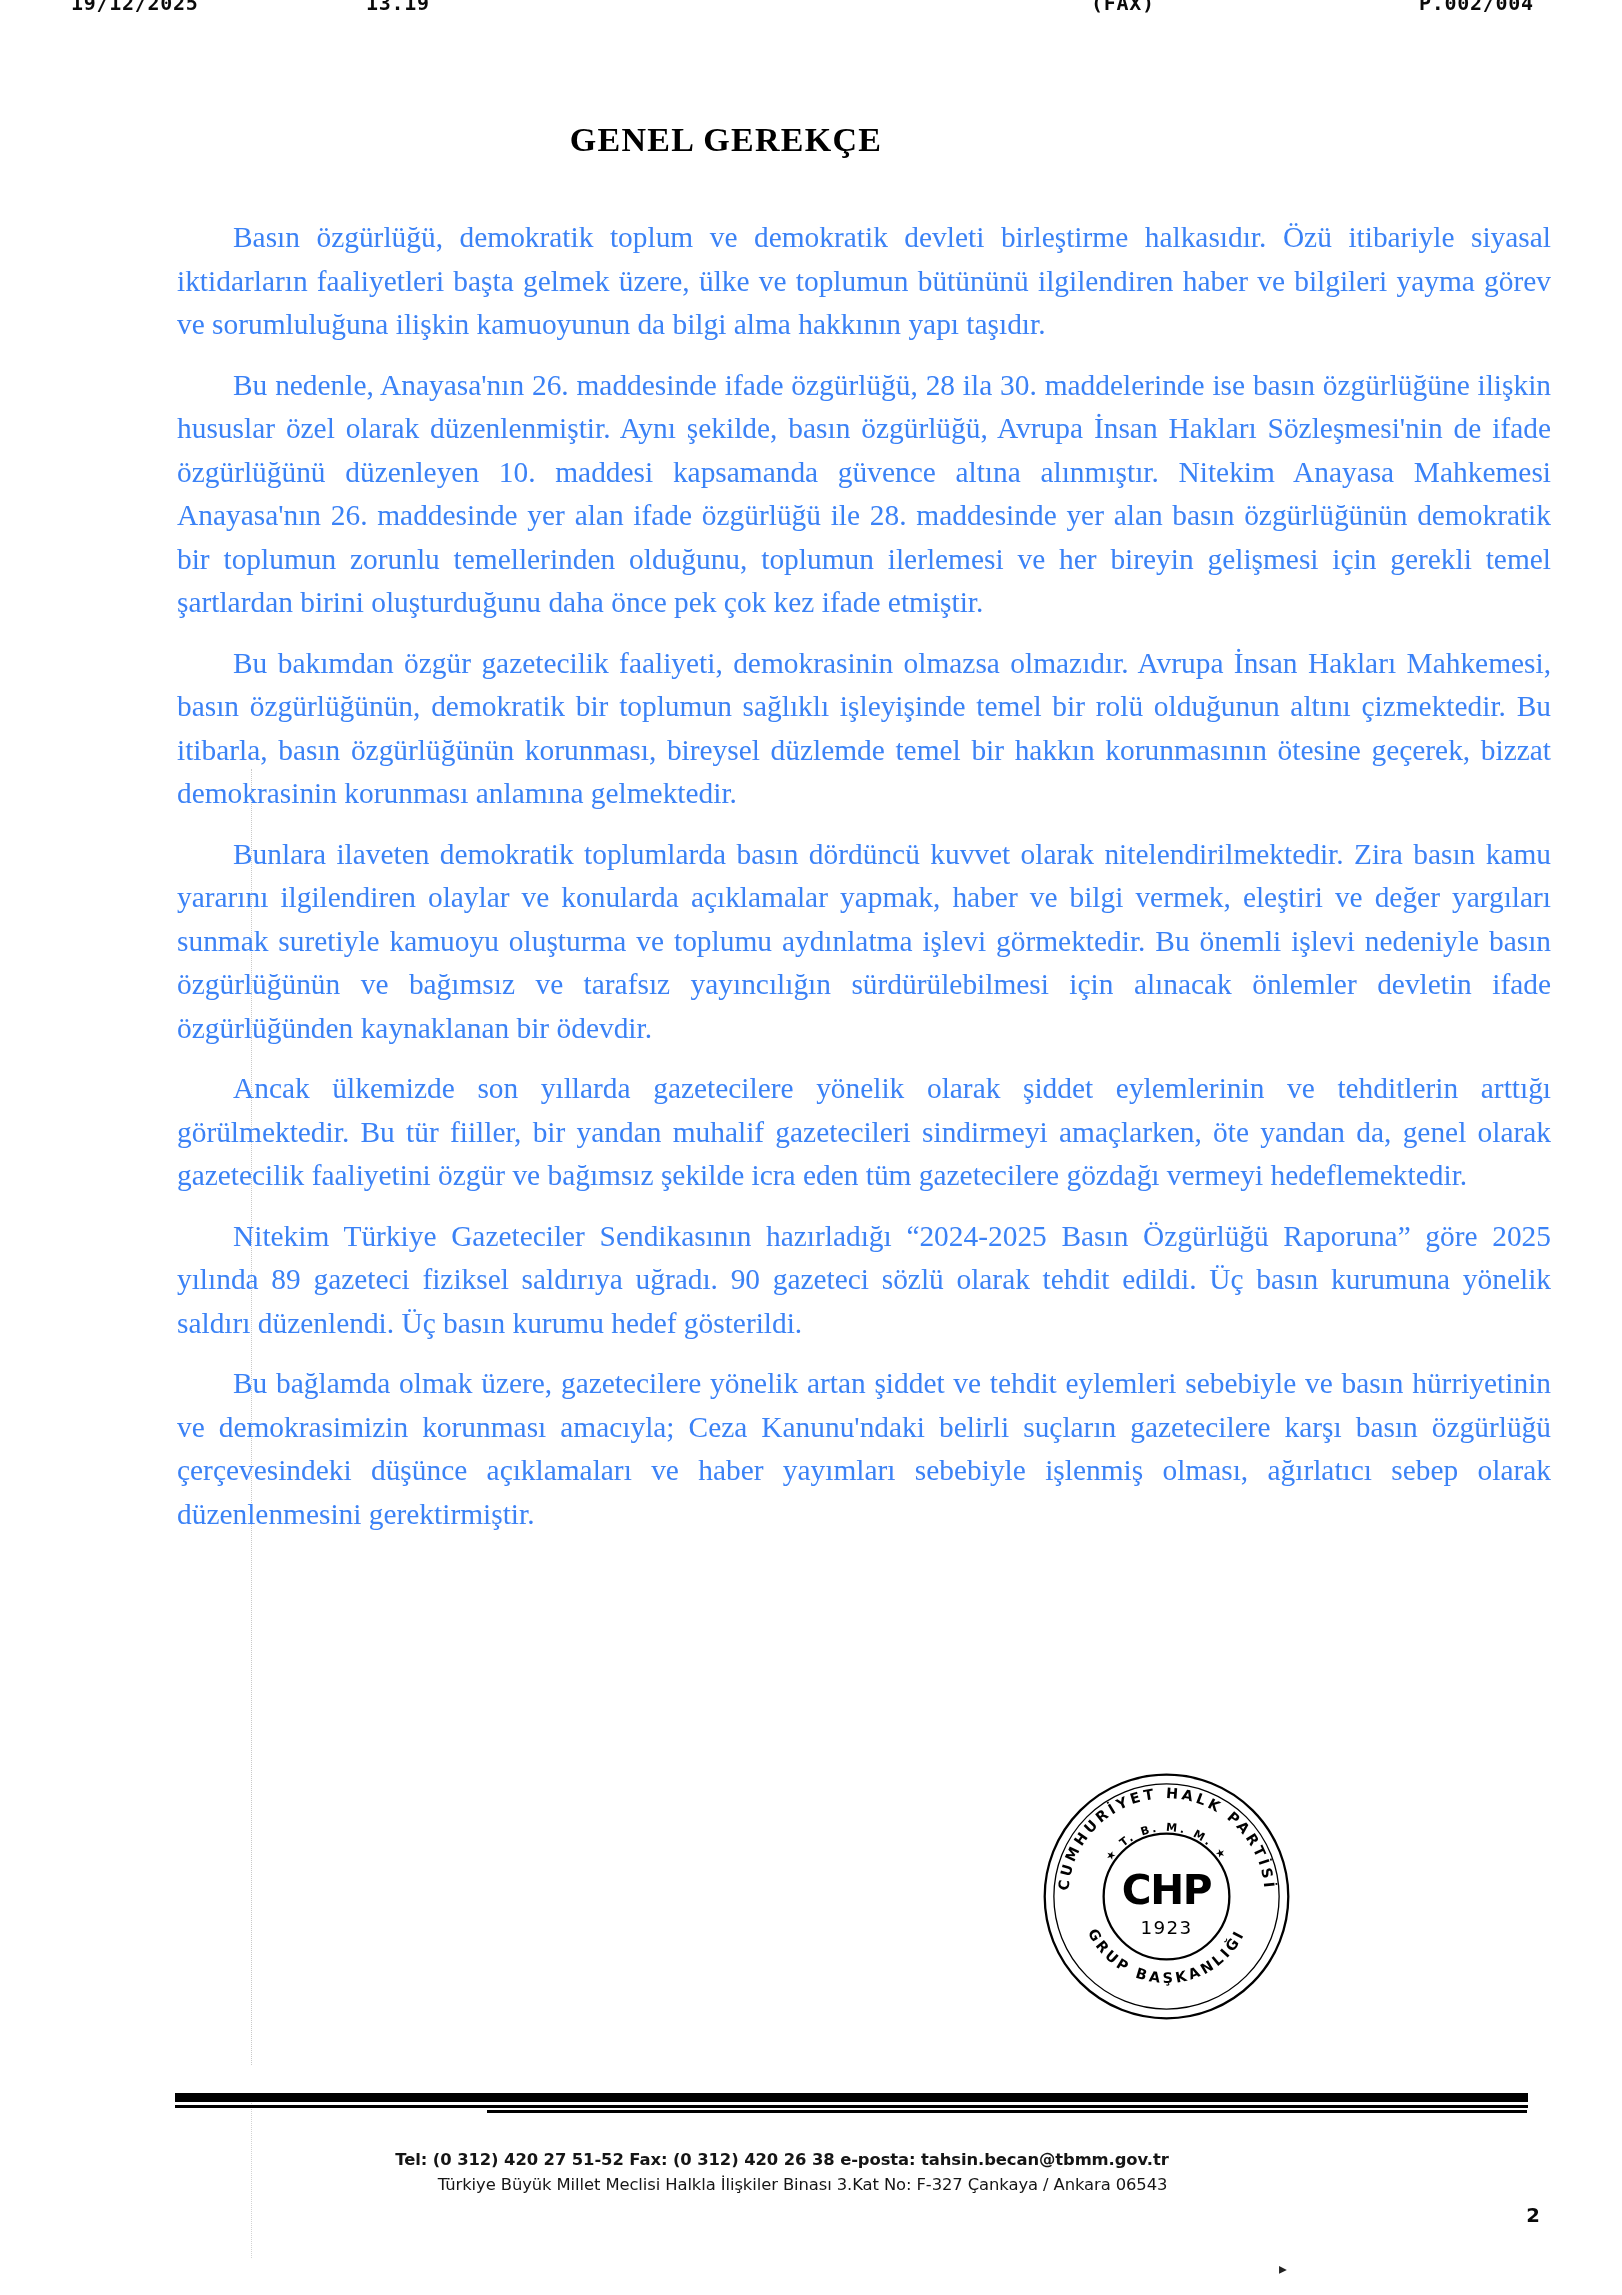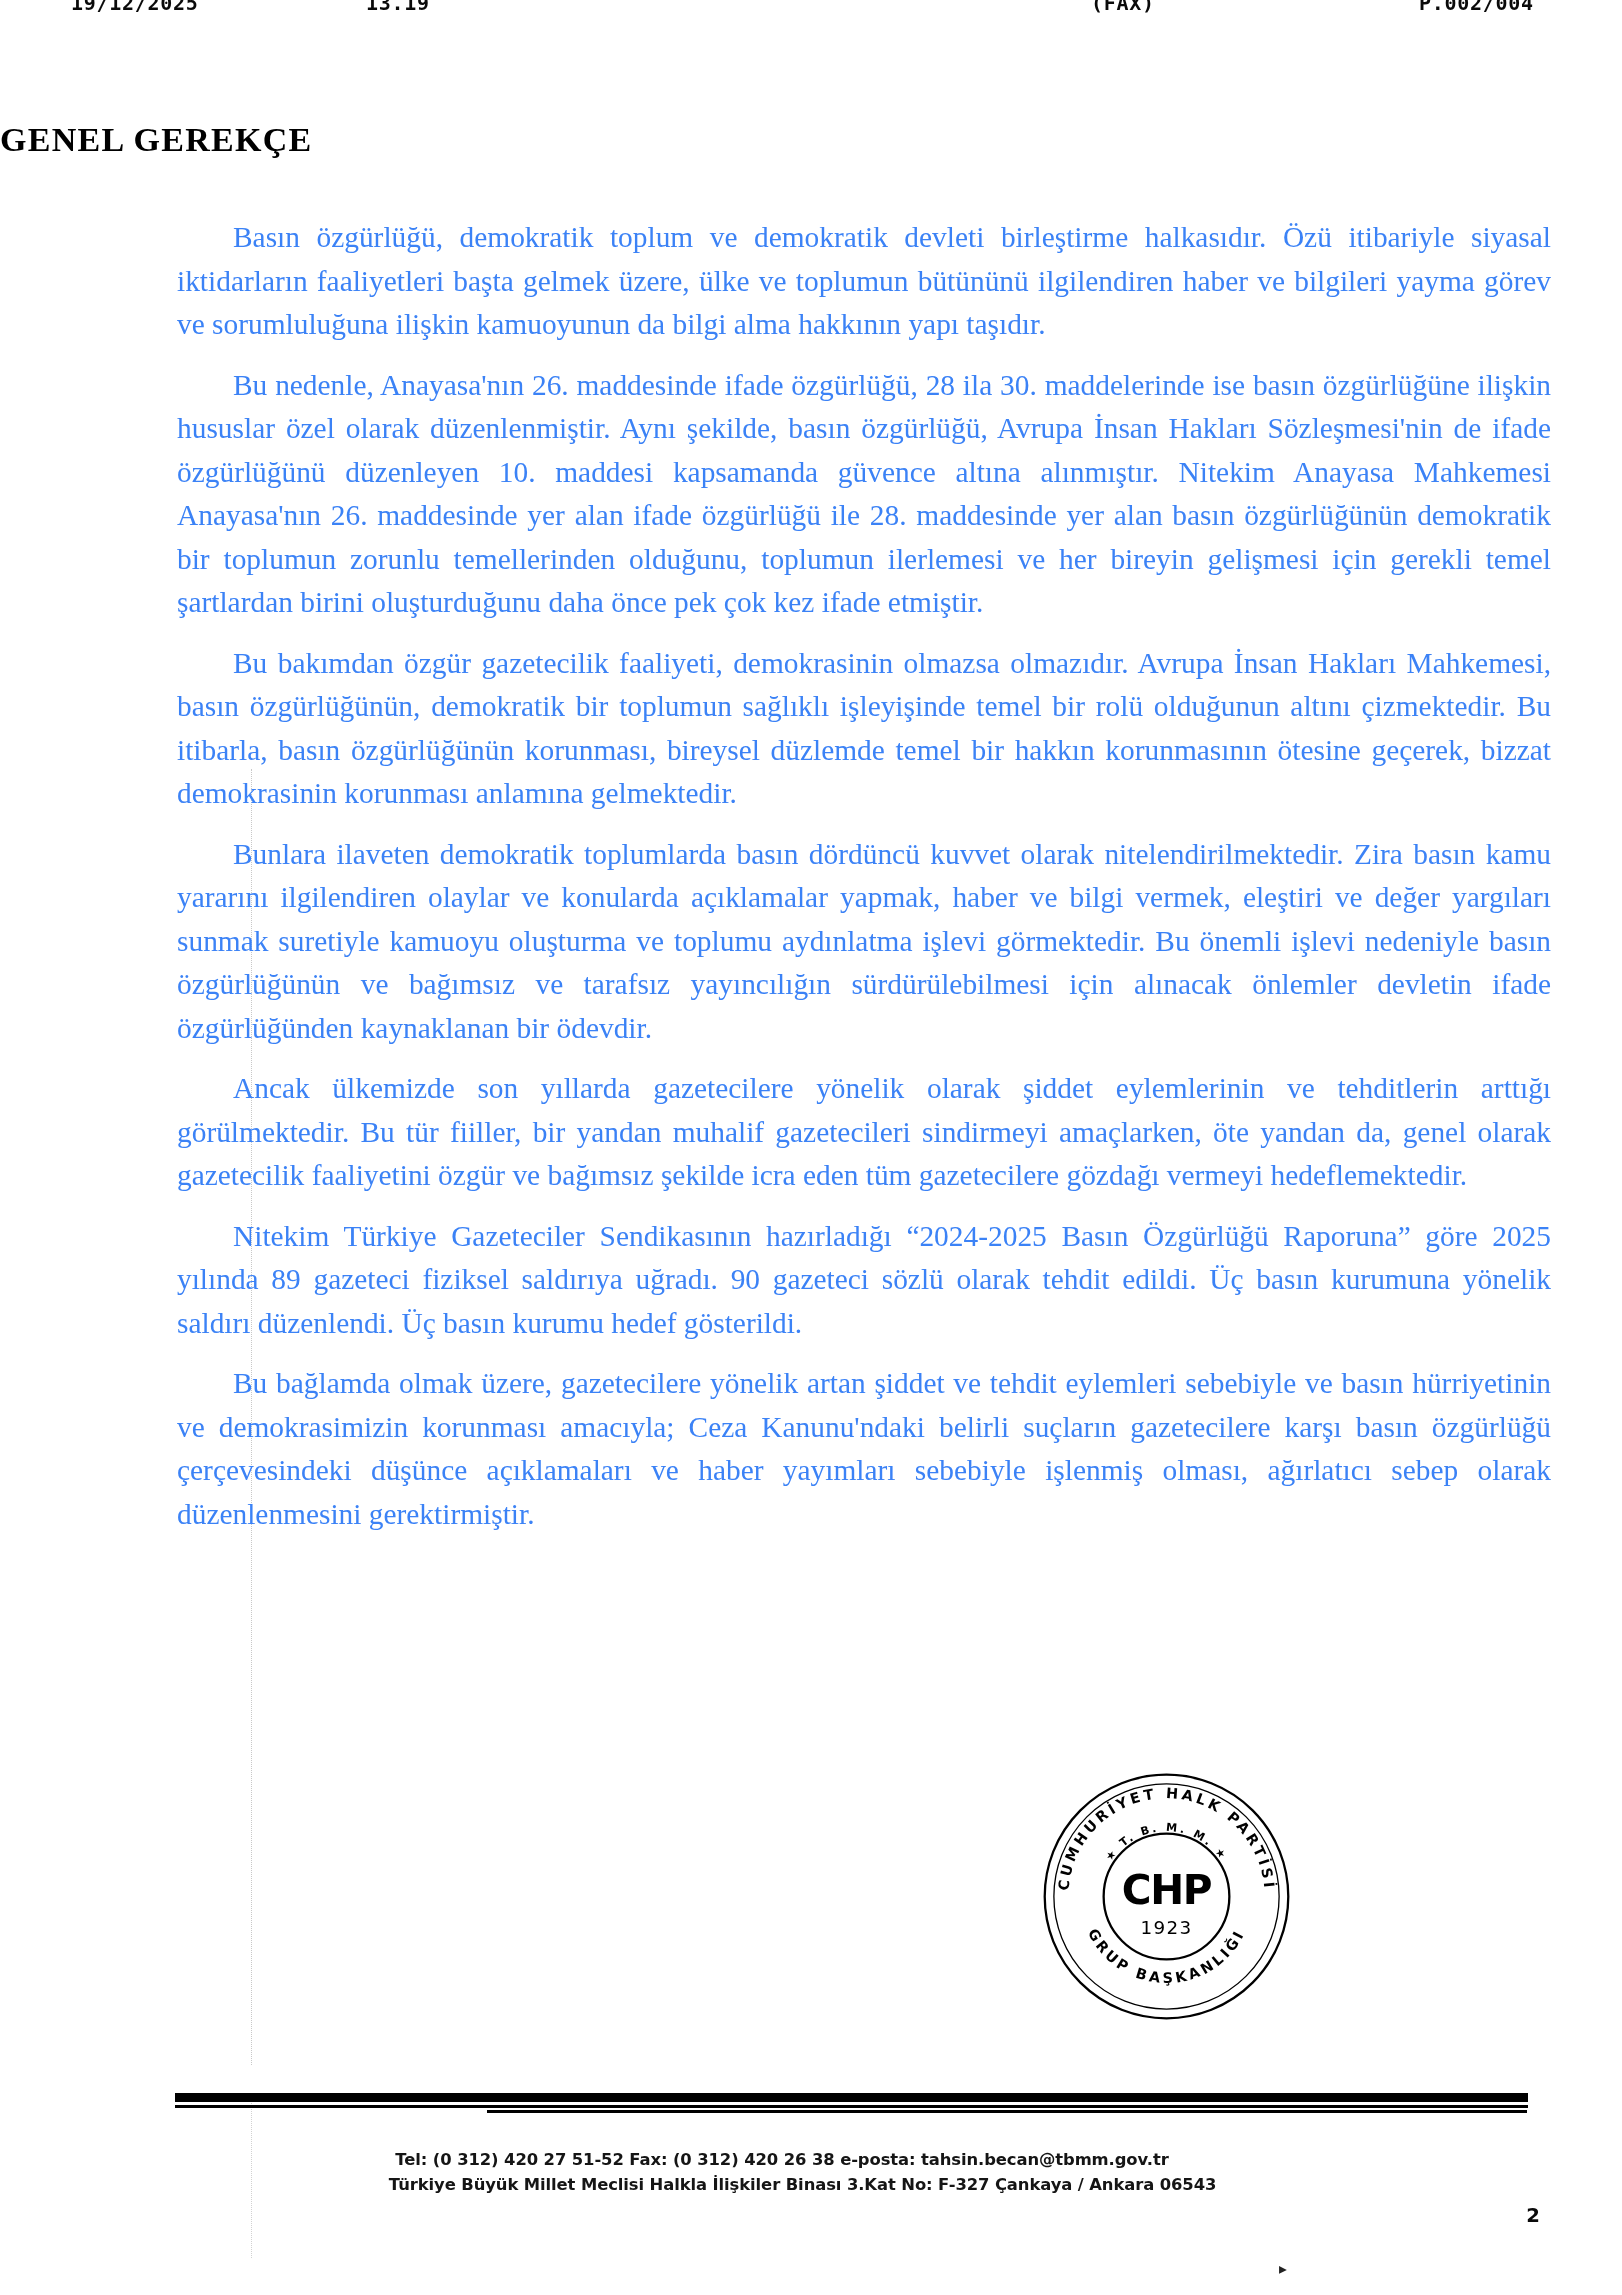--- a/index.html
+++ b/index.html
@@ -54,21 +54,21 @@
     height: 164px;
     border-left: 1.3px dotted #d2d2d2;
   }
 
   
   .doc-title {
     position: absolute;
     top: 121px;
     left: 0;
     width: 1452px;
-    text-align: left;
+    text-align: center;
     font-size: 34px;
     font-weight: bold;
     letter-spacing: 1.3px;
     font-family: "Liberation Serif", "DejaVu Serif", serif;
   }
 
   .body-block {
     position: absolute;
     top: 216px;
     left: 177px;
@@ -130,21 +130,21 @@
     width: 1564px;
     text-align: center;
     font-family: "DejaVu Sans", "Liberation Sans", sans-serif;
     font-size: 16.4px;
     line-height: 1.52;
     font-weight: bold;
     color: #151515;
     letter-spacing: -0.1px;
   }
   .footer-line { display: block; }
-  .footer-line--address { font-weight: bold; padding-left: 41px; }
+  .footer-line--address { font-weight: normal; padding-left: 41px; }
 
   .page-number {
     position: absolute;
     right: 82px;
     top: 2204px;
     font-family: "DejaVu Sans", "Liberation Sans", sans-serif;
     font-size: 19.6px;
     font-weight: bold;
     color: #0a0a0a;
   }

